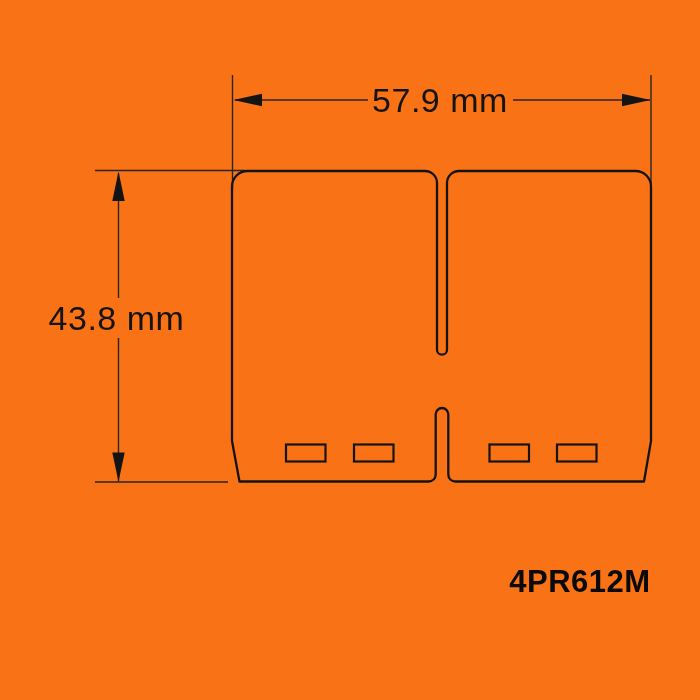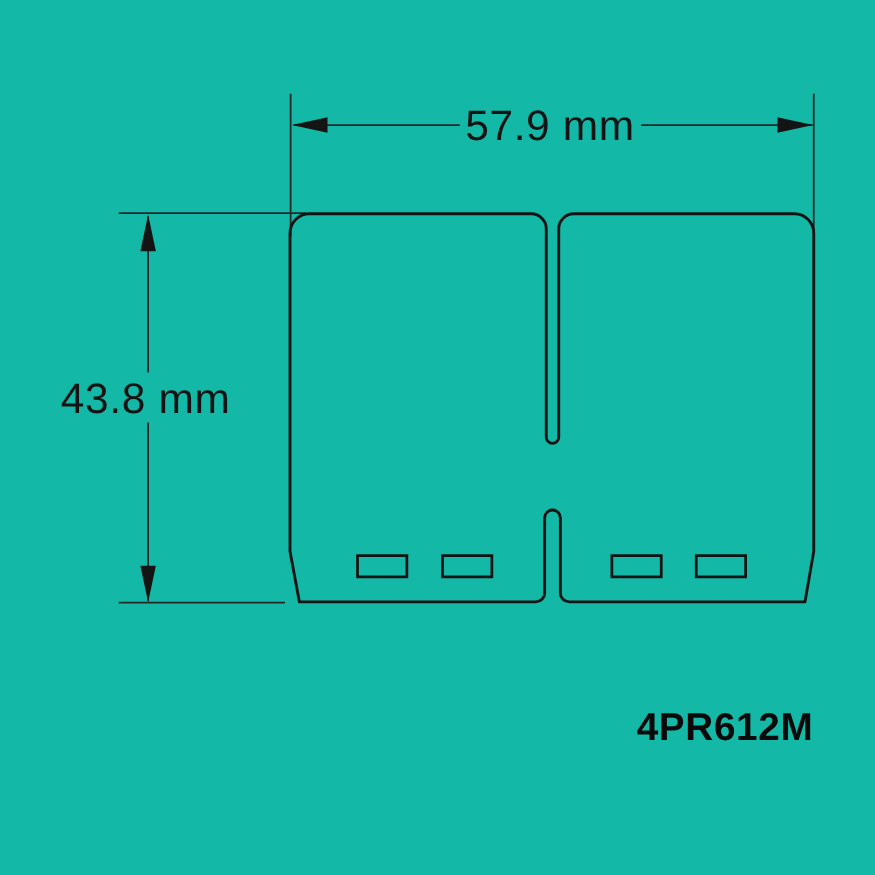--- a/index.html
+++ b/index.html
@@ -5,21 +5,21 @@
   html, body {
     margin: 0;
     padding: 0;
     background: #ffffff;
     font-family: "Liberation Sans", sans-serif;
   }
   .canvas {
     position: relative;
     width: 700px;
     height: 700px;
-    background: #14b8a6;
+    background: #f97316;
     overflow: hidden;
   }
   svg { display: block; }
   .dim-text {
     font-family: "Liberation Sans", sans-serif;
     font-size: 34px;
     font-weight: 400;
     fill: #141414;
     letter-spacing: 0.5px;
   }

